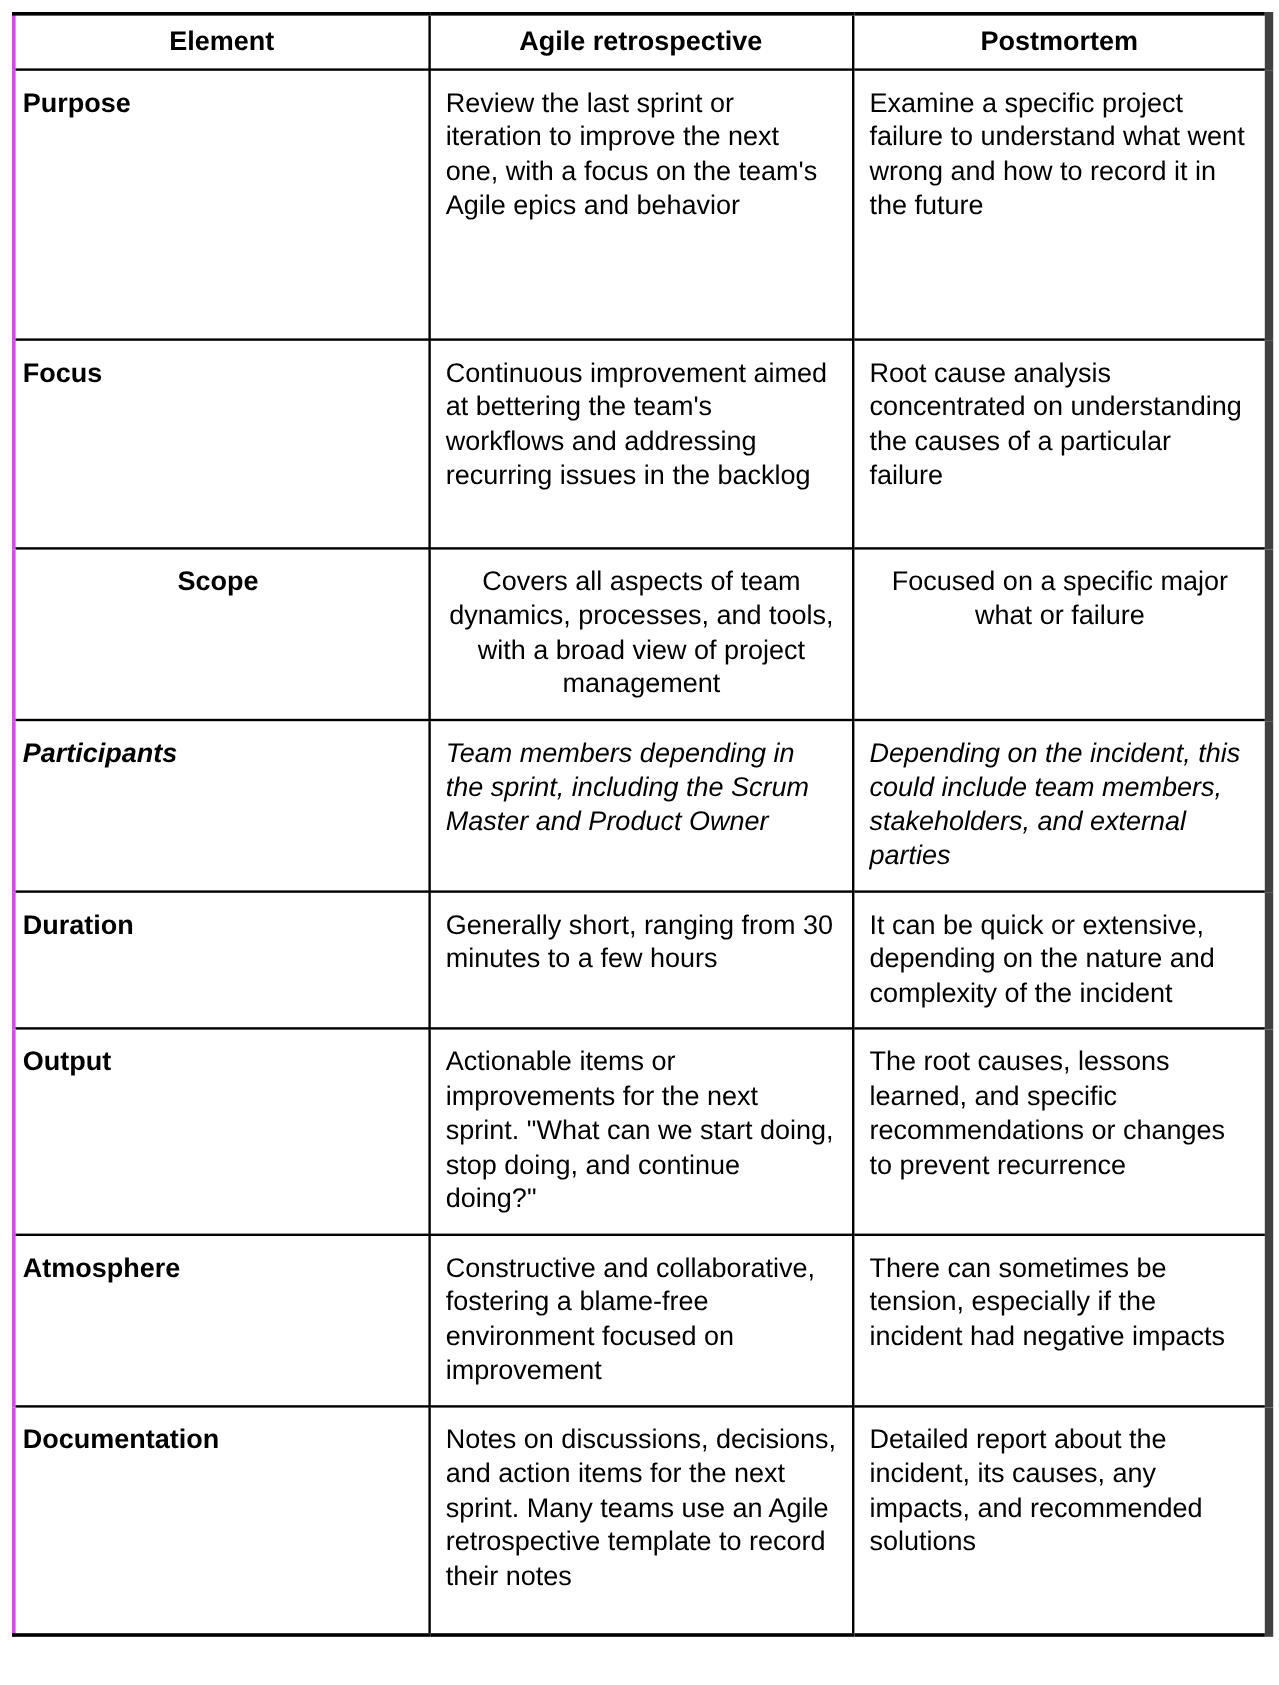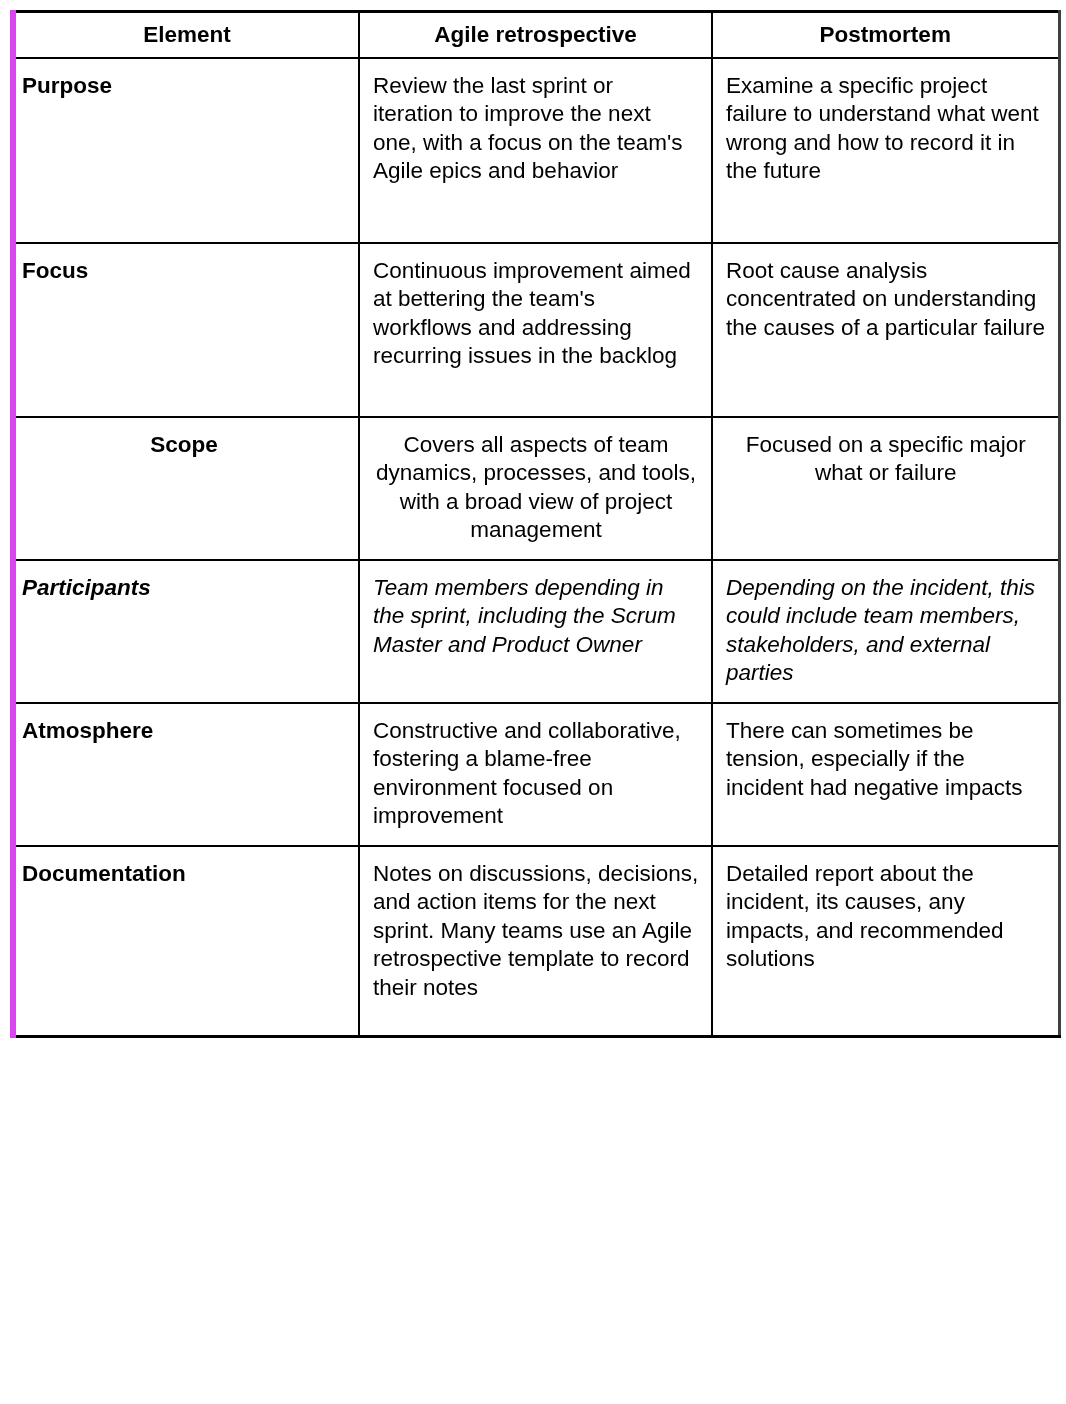--- a/index.html
+++ b/index.html
@@ -21,22 +21,22 @@
     table-layout: fixed;
     width: 1046px;
     background: #ffffff;
   }
   table.cmp th, table.cmp td {
     border: 2px solid #000000;
     box-sizing: border-box;
   }
   
   table.cmp { border: 3px solid #000000; }
-  table.cmp tr th:first-child, table.cmp tr td:first-child { border-left: 6px solid #d946ef; }
-  table.cmp tr th:last-child,  table.cmp tr td:last-child  { border-right: 3px solid #404040; }
+  table.cmp tr th:first-child, table.cmp tr td:first-child { border-left: 3px solid #d946ef; }
+  table.cmp tr th:last-child,  table.cmp tr td:last-child  { border-right: 7px solid #404040; }
   table.cmp thead th { border-top: 3px solid #000000; }
   table.cmp tbody tr:last-child td { border-bottom: 3px solid #000000; }
 
   table.cmp th {
     height: 46px;
     font-size: 22.5px;
     font-weight: bold;
     text-align: center;
     vertical-align: middle;
     padding: 0 8px;
@@ -45,21 +45,21 @@
     vertical-align: top;
     font-size: 22.5px;
     line-height: 28.5px;
     padding: 13px 12px 14px 13px;
   }
   table.cmp td.el {
     font-weight: bold;
     padding-left: 6px;
   }
   
-  tr.r0 { height: 185px; }
+  tr.r0 { height: 225px; }
   tr.r1 { height: 110px; }
   tr.r2 { height: 174px; }
   tr.r3 { height: 139px; text-align: center; }
   tr.r4 { height: 140px; font-style: italic; }
   tr.r5 { height: 110px; }
   tr.r6 { height: 167px; }
   tr.r7 { height: 140px; margin-top: 24px; }
   tr.r8 { height: 191px; }
 </style>
 </head>
@@ -93,20 +93,30 @@
       <tr class="r3">
         <td class="el">Scope</td>
         <td>Covers all aspects of team dynamics, processes, and tools, with a broad view of project management</td>
         <td>Focused on a specific major what or failure</td>
       </tr>
       <tr class="r4">
         <td class="el">Participants</td>
         <td>Team members depending in the sprint, including the Scrum Master and Product Owner</td>
         <td>Depending on the incident, this could include team members, stakeholders, and external parties</td>
       </tr>
+      <tr class="r5">
+        <td class="el">Duration</td>
+        <td>Generally short, ranging from 30 minutes to a few hours</td>
+        <td>It can be quick or extensive, depending on the nature and complexity of the incident</td>
+      </tr>
+      <tr class="r6">
+        <td class="el">Output</td>
+        <td>Actionable items or improvements for the next sprint. "What can we start doing, stop doing, and continue doing?"</td>
+        <td>The root causes, lessons learned, and specific recommendations or changes to prevent recurrence</td>
+      </tr>
       <tr class="r7">
         <td class="el">Atmosphere</td>
         <td>Constructive and collaborative, fostering a blame-free environment focused on improvement</td>
         <td>There can sometimes be tension, especially if the incident had negative impacts</td>
       </tr>
       <tr class="r8">
         <td class="el">Documentation</td>
         <td>Notes on discussions, decisions, and action items for the next sprint. Many teams use an Agile retrospective template to record their notes</td>
         <td>Detailed report about the incident, its causes, any impacts, and recommended solutions</td>
       </tr>

